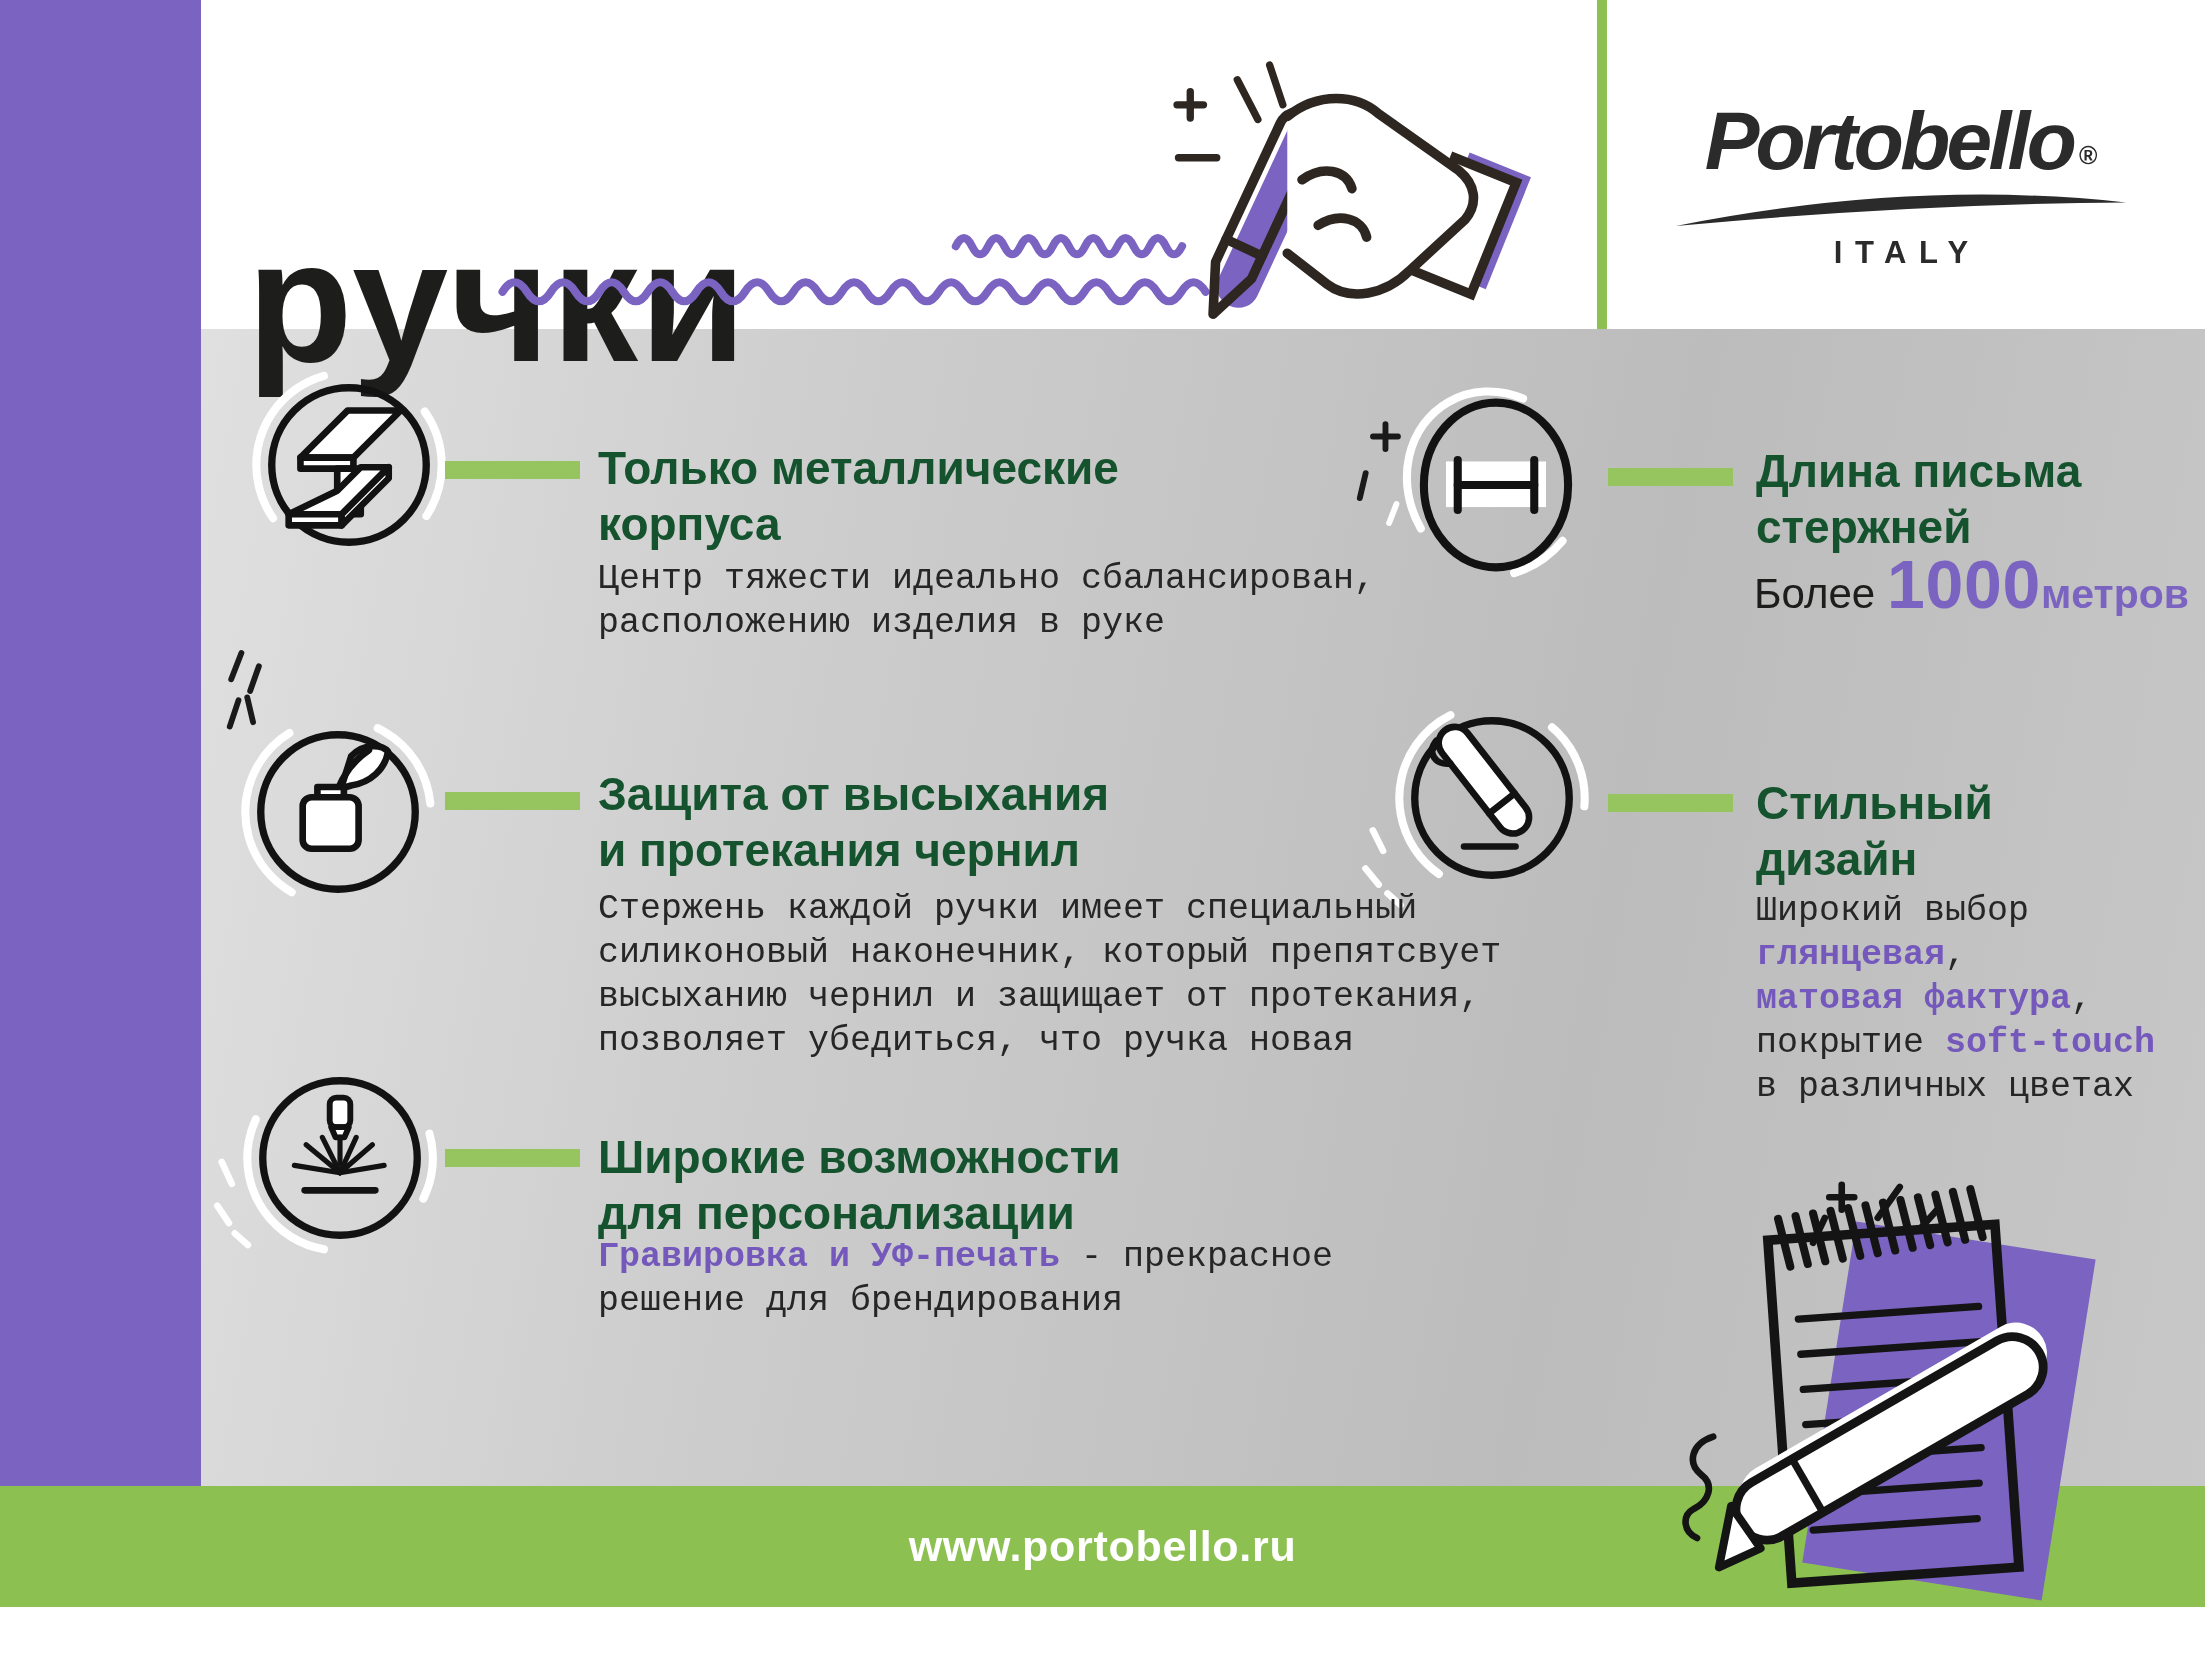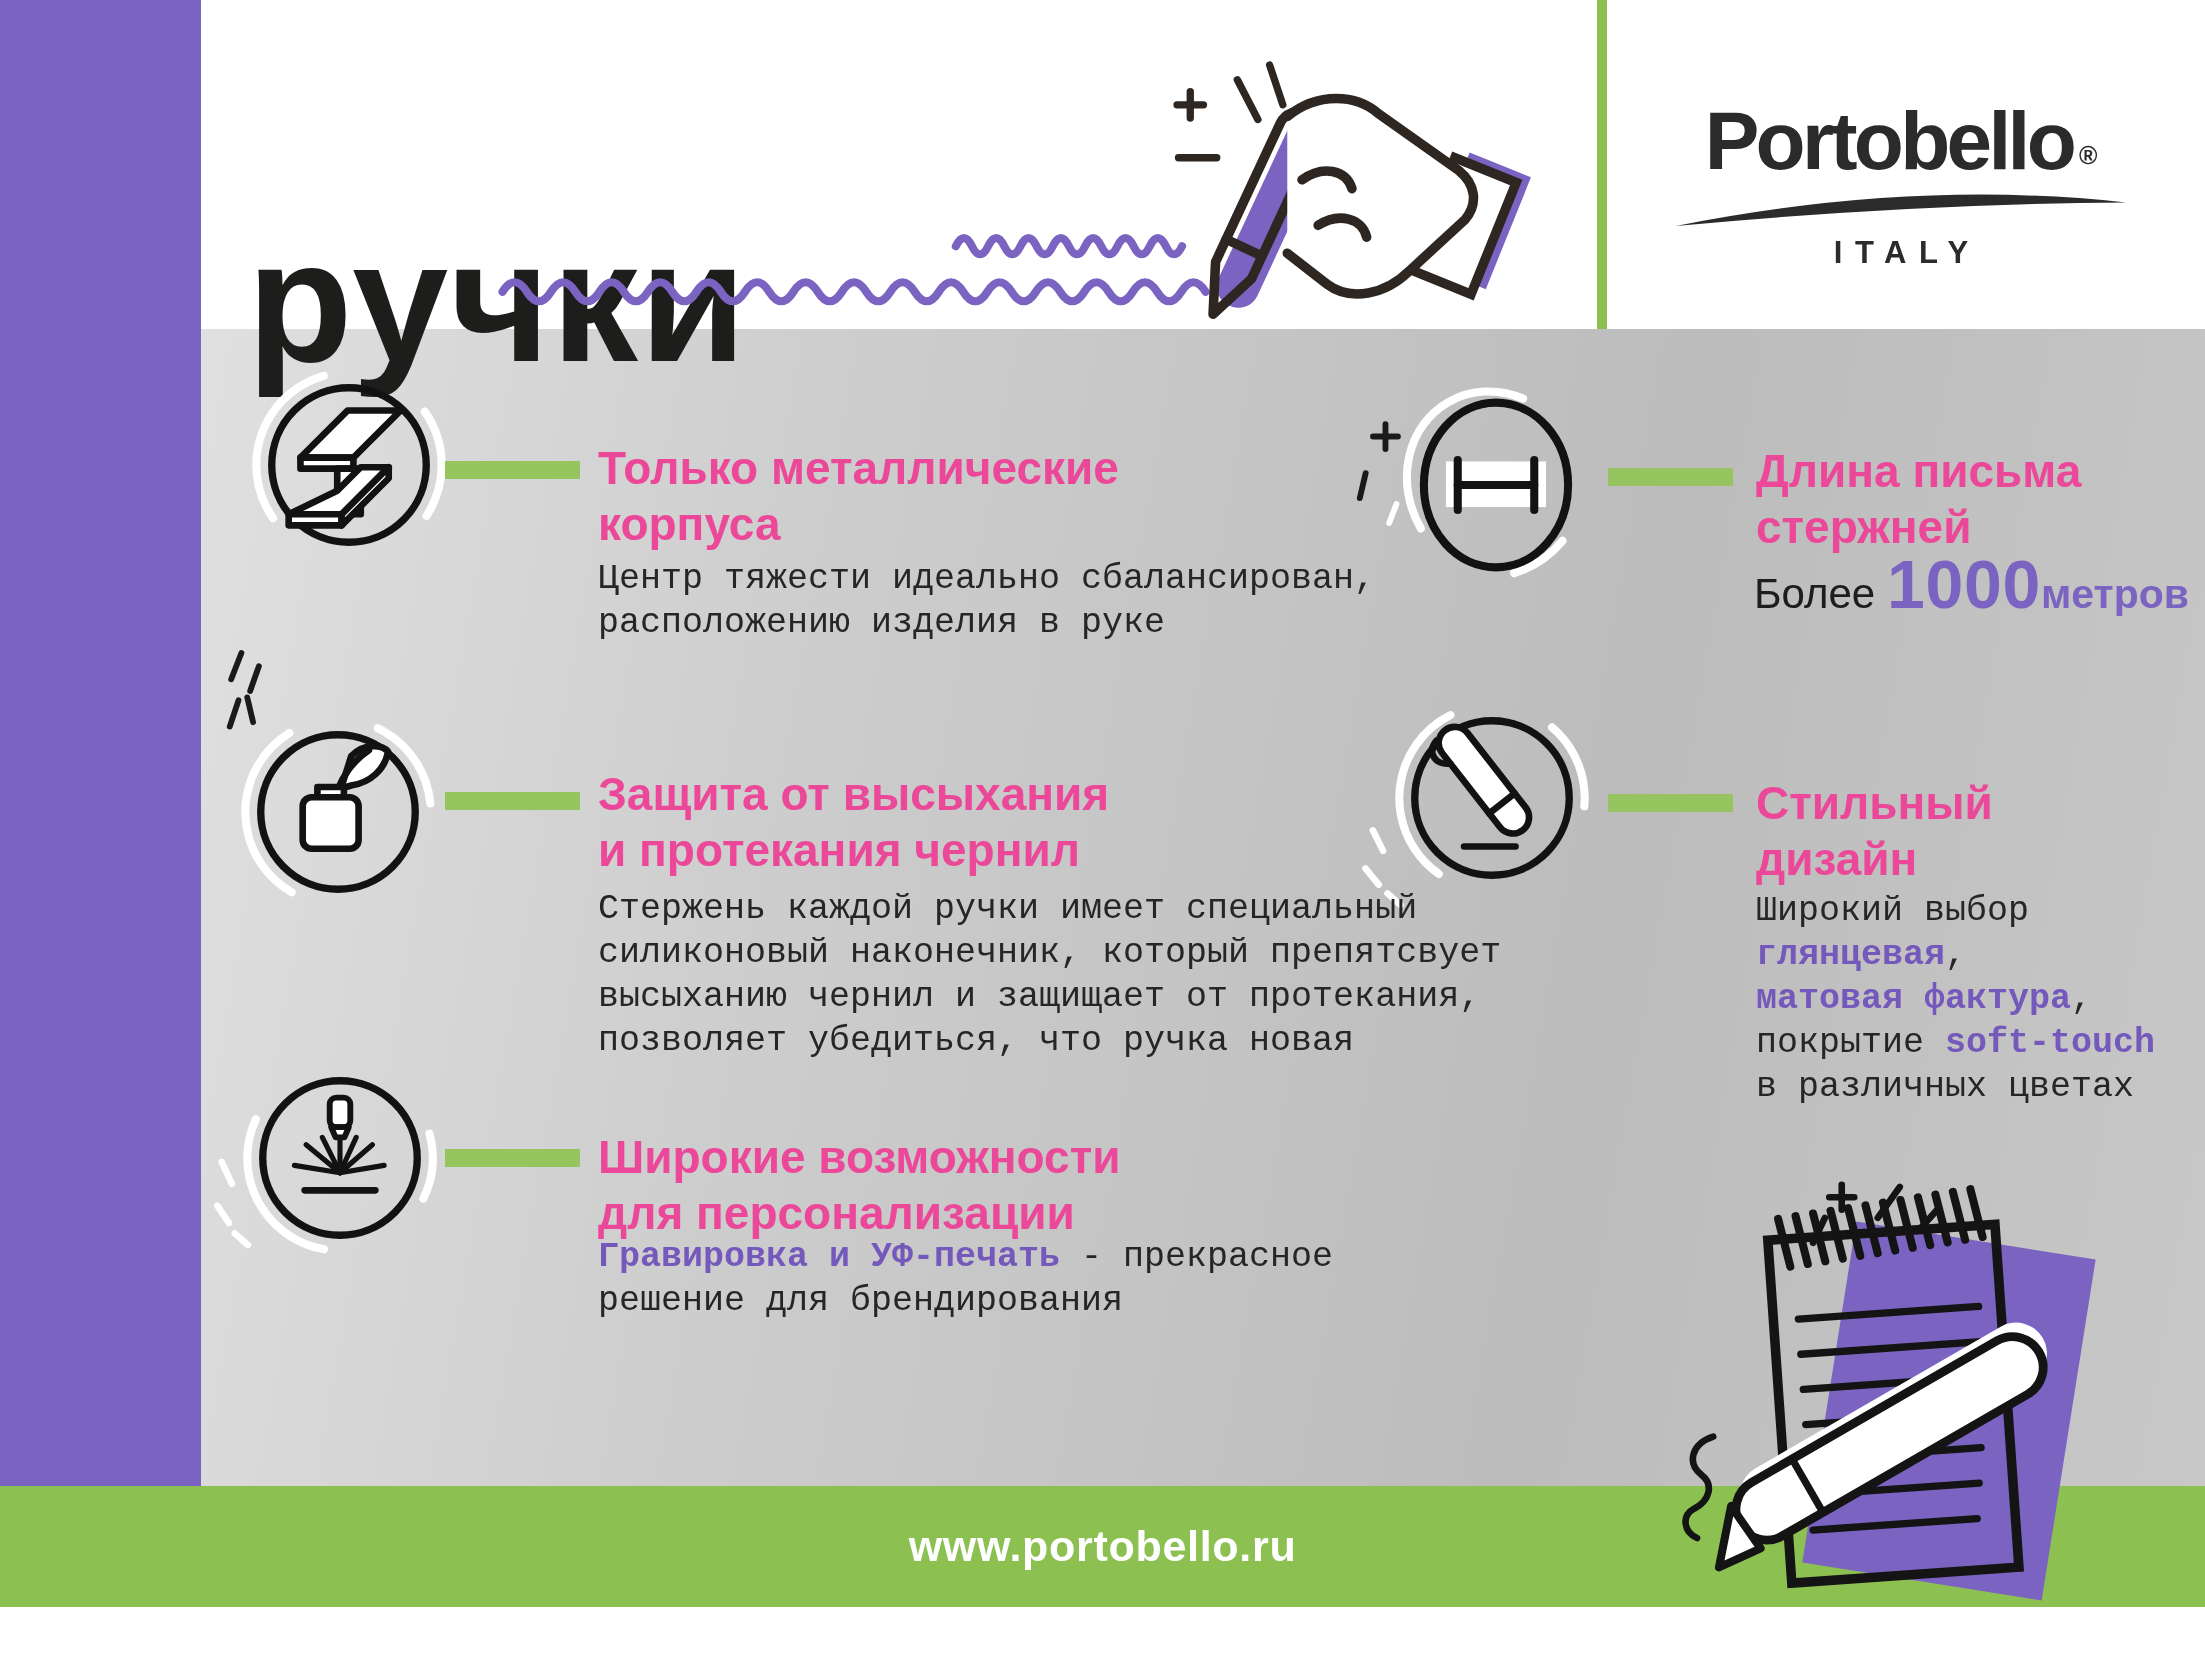--- a/index.html
+++ b/index.html
@@ -10,26 +10,26 @@
   .content{left:201px;top:329px;width:2005px;height:1206px;
            background:linear-gradient(100deg,#e0e0e0 0%,#cdcdcd 30%,#bcbcbc 68%,#c8c8c8 100%);}
   .divider{left:1597px;top:0;width:9.6px;height:329px;background:#8CC152;}
   .footer{left:0;top:1486px;width:2205px;height:121px;background:#8CC152;
           display:flex;align-items:center;justify-content:center;z-index:4;}
   .footer-url{color:#ffffff;font-size:43px;font-weight:bold;letter-spacing:0.7px;}
   .main-title{left:247px;top:99px;font-size:173px;font-weight:800;color:#1d1d1b;
               letter-spacing:1.5px;line-height:1;white-space:nowrap;}
   .logo{left:1670px;top:94px;width:462px;text-align:center;color:#2b2b2b;z-index:2;}
   .logo-row{white-space:nowrap;}
-  .logo-name{font-size:82px;font-weight:bold;letter-spacing:-3.7px;text-align:center;}
+  .logo-name{font-size:82px;font-weight:bold;font-style:italic;letter-spacing:-3.7px;text-align:center;}
   .logo-reg{font-size:25px;font-weight:bold;vertical-align:super;margin-left:5.9px;}
   .logo-country{font-size:31px;font-weight:bold;letter-spacing:12.5px;padding-left:12.5px;margin-top:0px;}
   .dash{width:135px;height:18.4px;background:#96C55F;z-index:2;}
   .dash.r{width:125px;}
-  .feature-title{font-size:46px;font-weight:bold;color:#ec4899;line-height:56px;z-index:2;white-space:nowrap;}
+  .feature-title{font-size:46px;font-weight:bold;color:#14532d;line-height:56px;z-index:2;white-space:nowrap;}
   .feature-body{font-size:35px;color:#262626;line-height:44px;z-index:2;white-space:nowrap;font-family:Liberation Mono, monospace;}
   .accent{color:#7458BC;font-weight:bold;text-align:right;}
   .value-line{z-index:2;white-space:nowrap;}
   .value-prefix{font-size:42px;color:#1d1d1b;}
   .value-number{font-size:68px;font-weight:800;color:#7A63C1;letter-spacing:0.7px;}
   .value-unit{font-size:41px;font-weight:800;color:#7A63C1;}
   svg{display:block;}
   .art{z-index:1;}
   .icon{z-index:2;}
   .notebook{z-index:5;}

